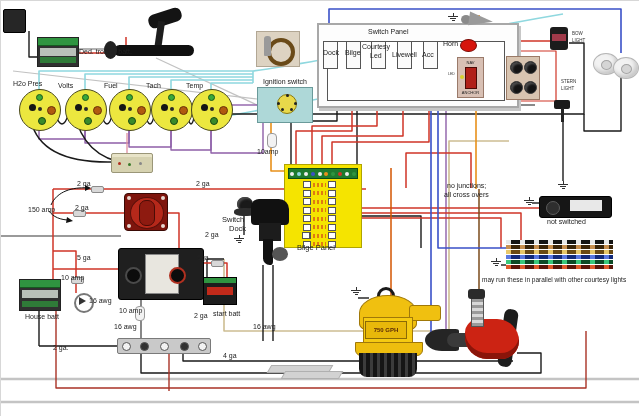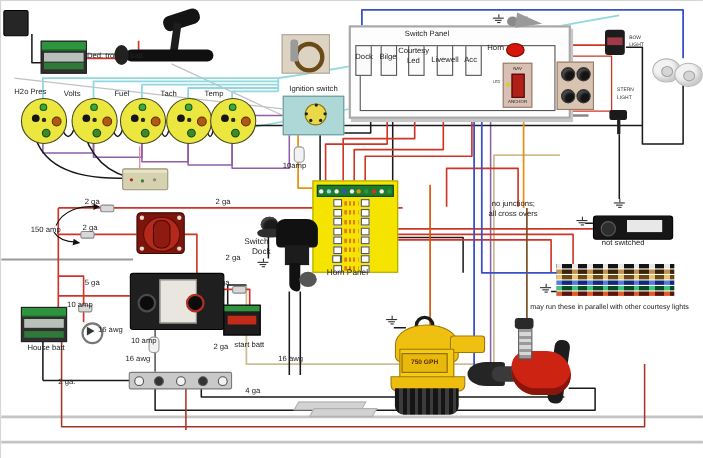--- a/index.html
+++ b/index.html
@@ -474,21 +474,21 @@
           <i class="fsq"></i>
         </div>
       <div class="fuse-row">
           <i class="fsq"></i>
           <i class="famp"></i>
           <i class="fsq"></i>
         </div>
     </div>
     <i class="fsq" style="position:absolute;left:17px;top:67px;"></i>
   </div>
-  <span class="lbl" style="left:296px;top:243px;font-size:7.5px;">Horn Panel</span>
+  <span class="lbl" style="left:296px;top:243px;font-size:7.5px;">Bilge Panel</span>
 
   <div class="battsw">
     <i class="face"></i>
       <i class="knob"></i>
     <i class="scr" style="left:2px;top:2px;"></i>
       <i class="scr" style="right:2px;top:2px;"></i>
     <i class="scr" style="left:2px;bottom:2px;"></i>
       <i class="scr" style="right:2px;bottom:2px;"></i>
   </div>
   <span class="lbl" style="left:221px;top:215px;font-size:7.5px;">Switch</span>

